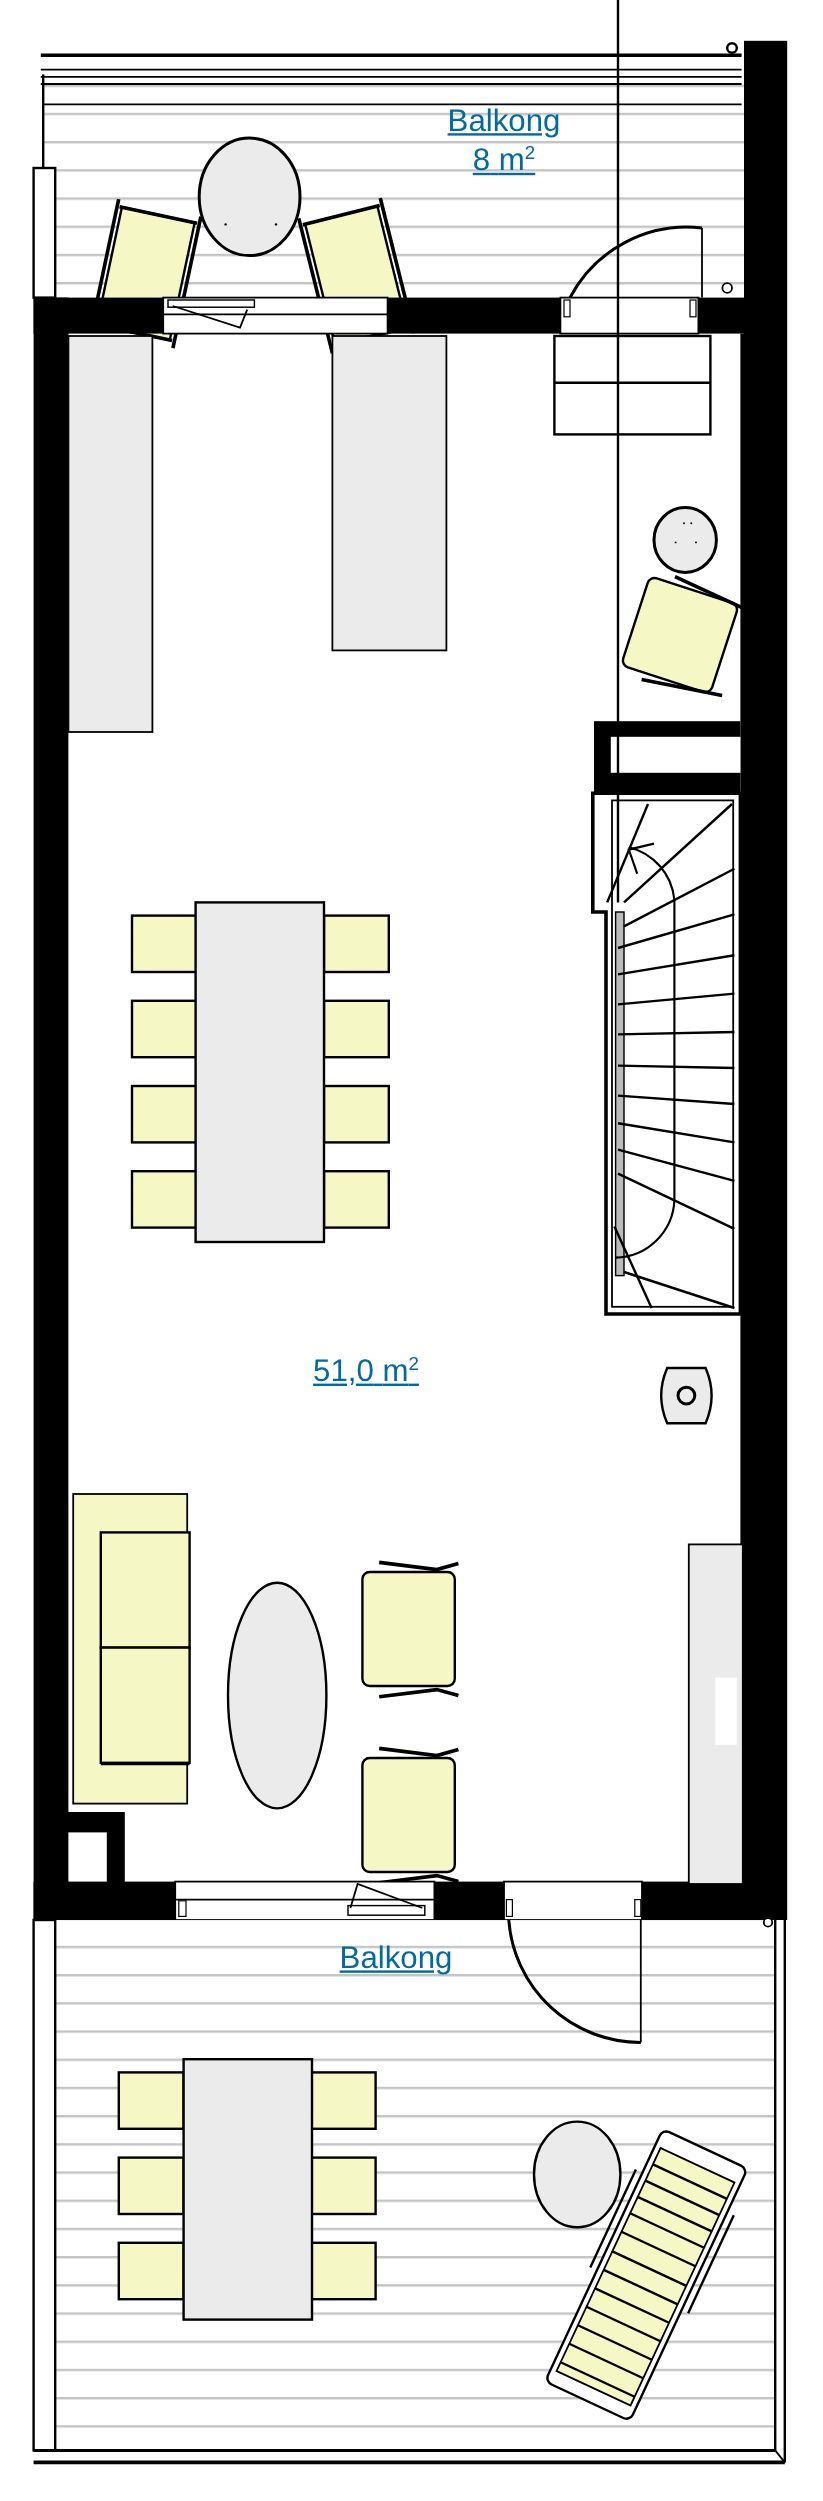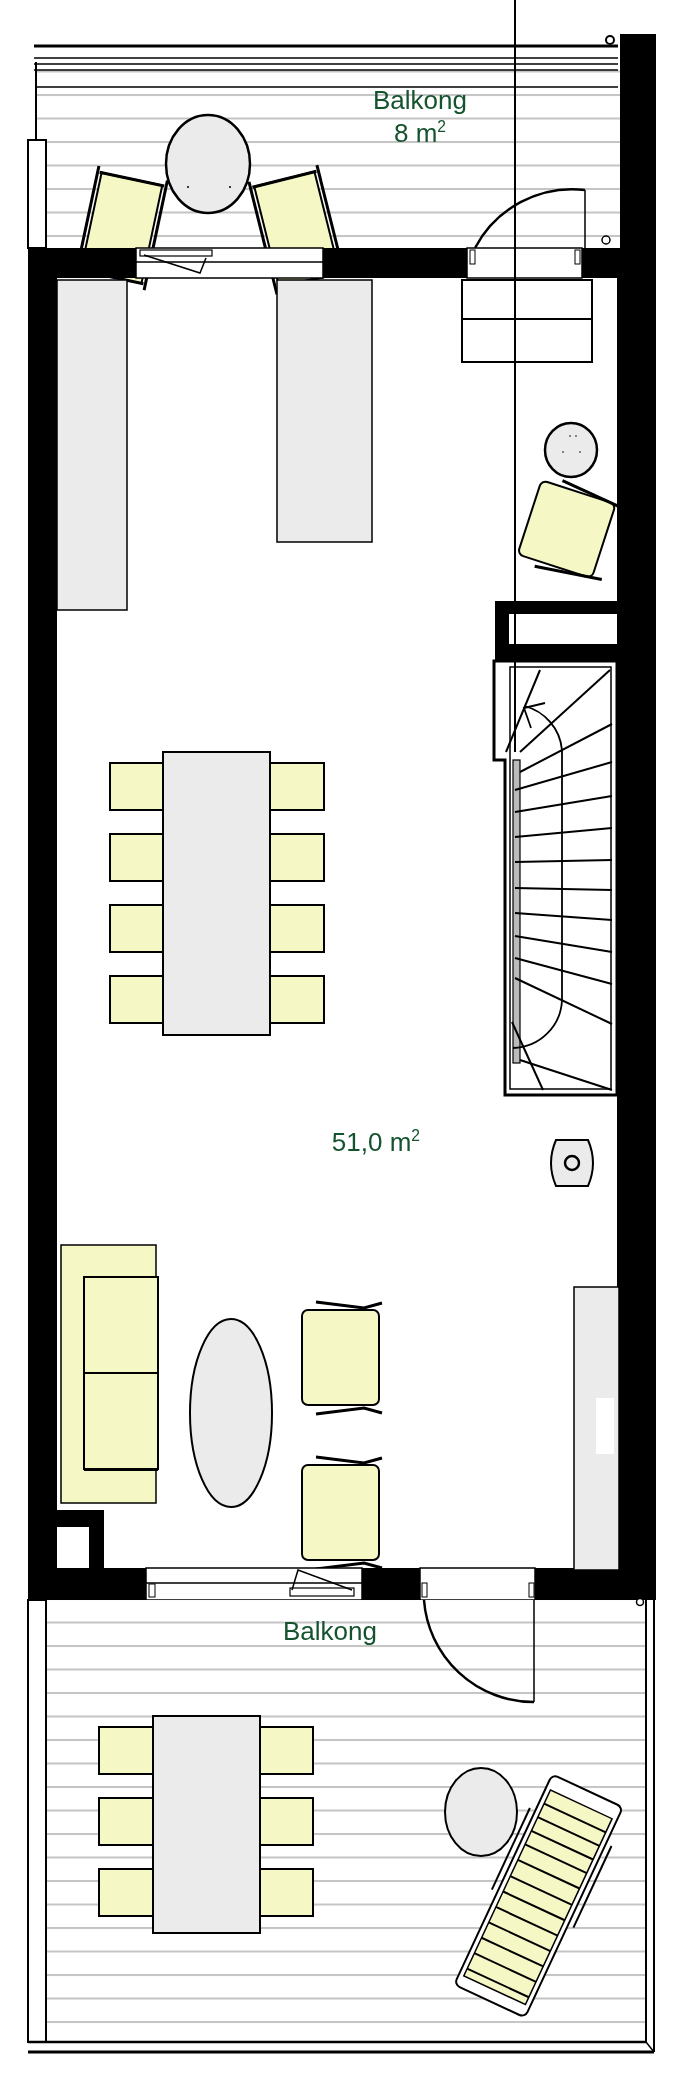--- a/index.html
+++ b/index.html
@@ -1,24 +1,25 @@
 <!DOCTYPE html>
 <html><head>
   <meta charset="utf-8">
   <style>
     html, body { margin: 0; padding: 0; background: #ffffff; }
     body { width: 686px; height: 2084px; overflow: hidden; position: relative; }
     #plan { position: absolute; left: 0; top: 0; width: 686px; height: 2084px; }
     .label {
       position: absolute;
       font-family: "Liberation Sans", "DejaVu Sans", sans-serif;
-      color: #14532d;
+      color: #0369a1;
       text-align: center;
       line-height: 1.25;
       white-space: nowrap;
+      text-decoration: underline;
     }
     .label .area sup { font-size: 60%; vertical-align: super; line-height: 0; }
     #lbl-top { left: 340px; top: 84px; width: 160px; font-size: 26px; }
     #lbl-main { left: 160px; top: 1126px; width: 260px; font-size: 26px; }
     #lbl-bottom { left: 240px; top: 1615px; width: 180px; font-size: 26px; }
   </style>
 </head>
 <body>
 
 <svg id="plan" viewBox="0 0 686 2084" xmlns="http://www.w3.org/2000/svg">
@@ -255,18 +256,18 @@
     </g>
   </g>
 </svg>
 
 <div class="label" id="lbl-top">
   <div>Balkong</div>
   <div class="area"><span>8</span> <span>m</span><sup>2</sup></div>
 </div>
 
 <div class="label" id="lbl-main">
-  <div class="area" style="padding-left:30px;text-align:right;"><span>51,0</span> <span>m</span><sup>2</sup></div>
+  <div class="area" style="padding-left:30px;"><span>51,0</span> <span>m</span><sup>2</sup></div>
 </div>
 
 <div class="label" id="lbl-bottom">
   <div>Balkong</div>
 </div>
 
 </body></html>

